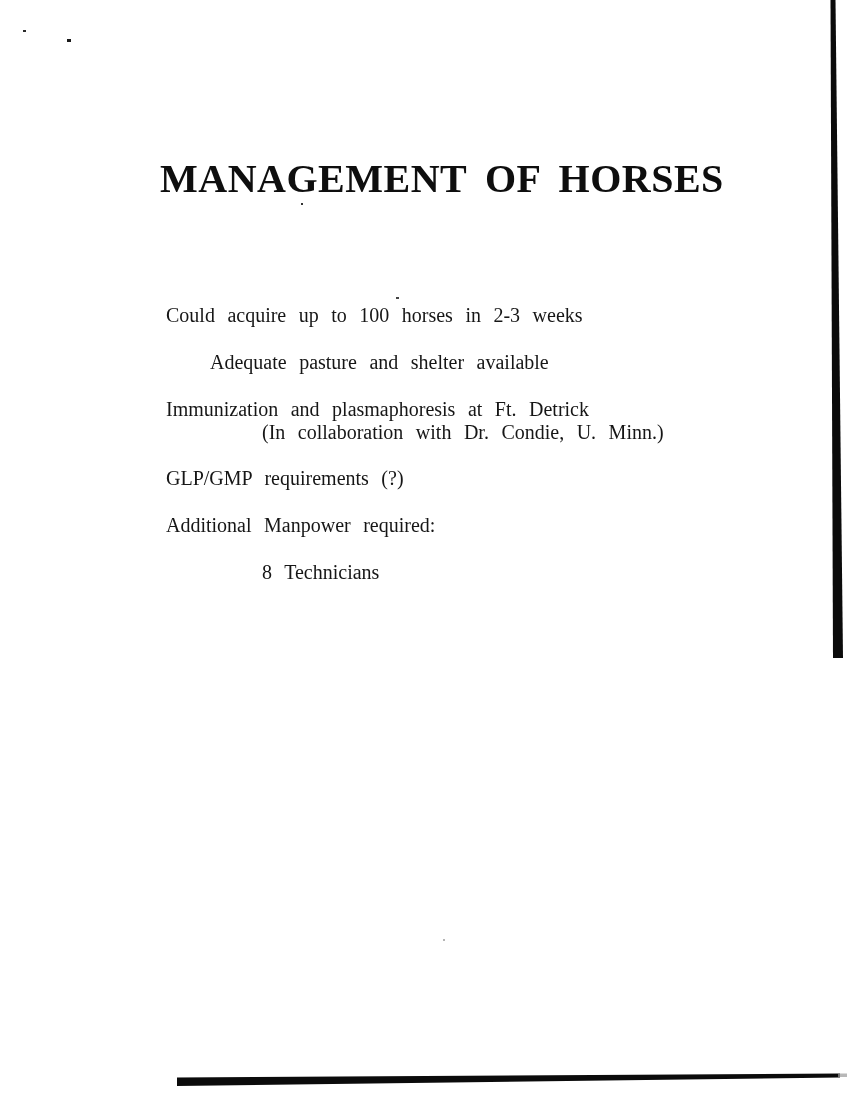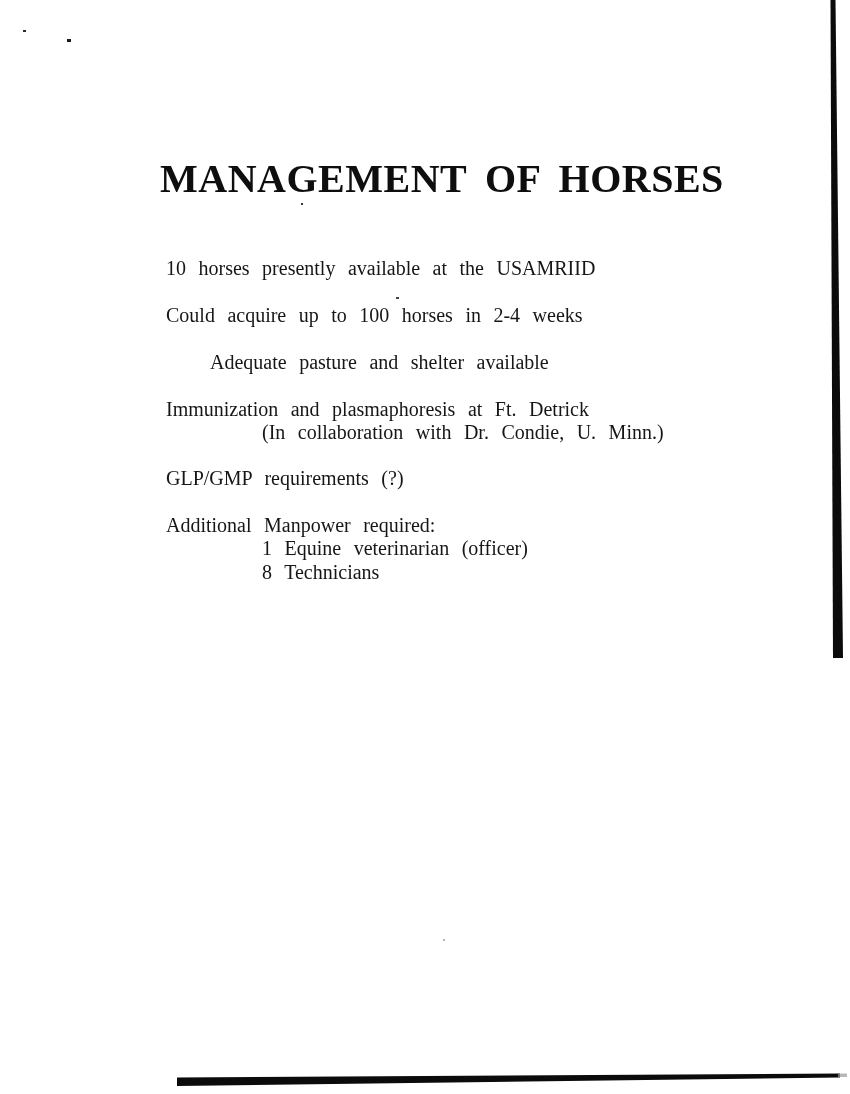--- a/index.html
+++ b/index.html
@@ -53,28 +53,26 @@
     pointer-events: none;
   }
 </style>
 </head>
 <body>
 
 <div class="sheet">
 
   <div class="title">MANAGEMENT OF HORSES</div>
 
-  <div class="tline l0">10 horses presently available at the USAMRIID</div>
-  <div class="tline l1">Could acquire up to 100 horses in 2-4 weeks</div>
+  <div class="tline l1">Could acquire up to 100 horses in 2-3 weeks</div>
   <div class="tline l2">Adequate pasture and shelter available</div>
   <div class="tline l4 indent">(In collaboration with Dr. Condie, U. Minn.)</div>
   <div class="tline l3">Immunization and plasmaphoresis at Ft. Detrick</div>
   <div class="tline l6">Additional Manpower required:</div>
   <div class="tline l5">GLP/GMP requirements (?)</div>
-  <div class="tline l7 indent">1 Equine veterinarian (officer)</div>
   <div class="tline l8 indent">8 Technicians</div>
 
   <svg class="scan-overlay" viewBox="0 0 850 1094" xmlns="http://www.w3.org/2000/svg">
 
     <polygon points="830.5,0 835.5,0 843,658 833,658" fill="#0b0b0b"></polygon>
 
     <polygon points="177,1077.5 840,1073.5 840,1077.5 177,1086" fill="#0b0b0b"></polygon>
     <rect x="838" y="1073.5" width="9" height="3.5" fill="#9a9a9a" opacity="0.7"></rect>
 
     <rect x="23" y="30" width="3" height="2" fill="#2a2a2a"></rect>

